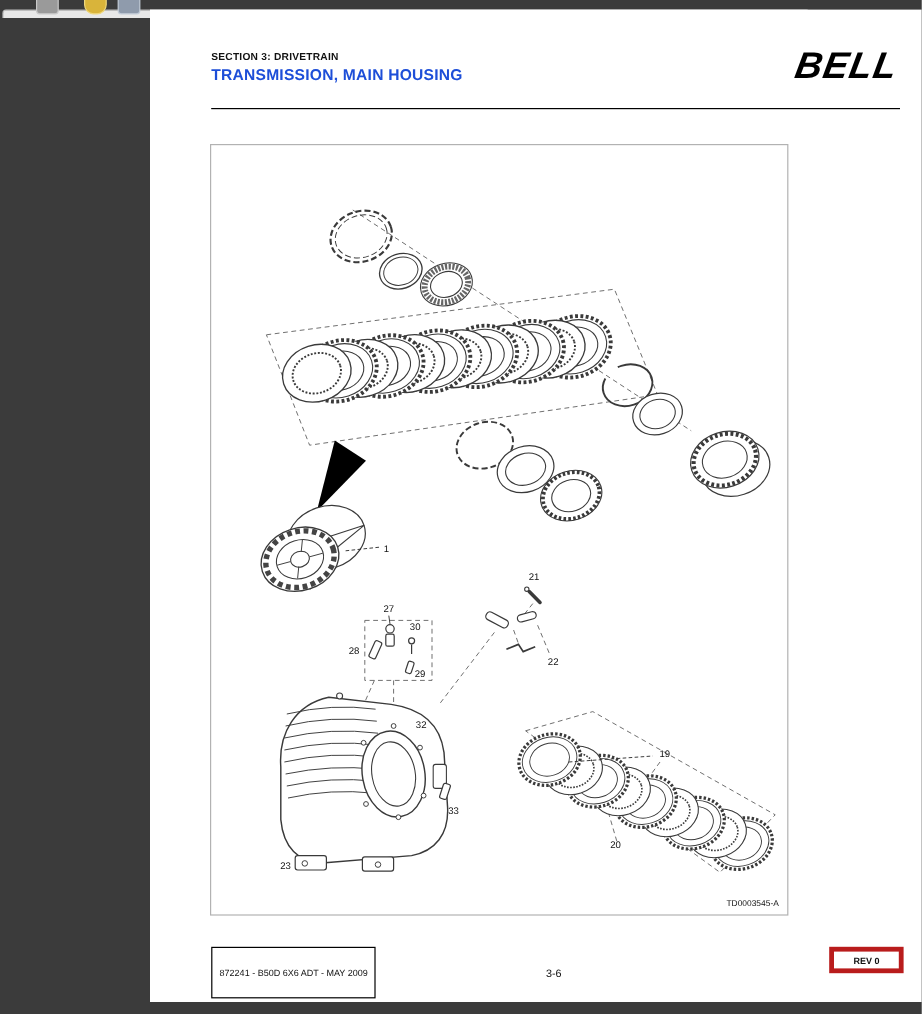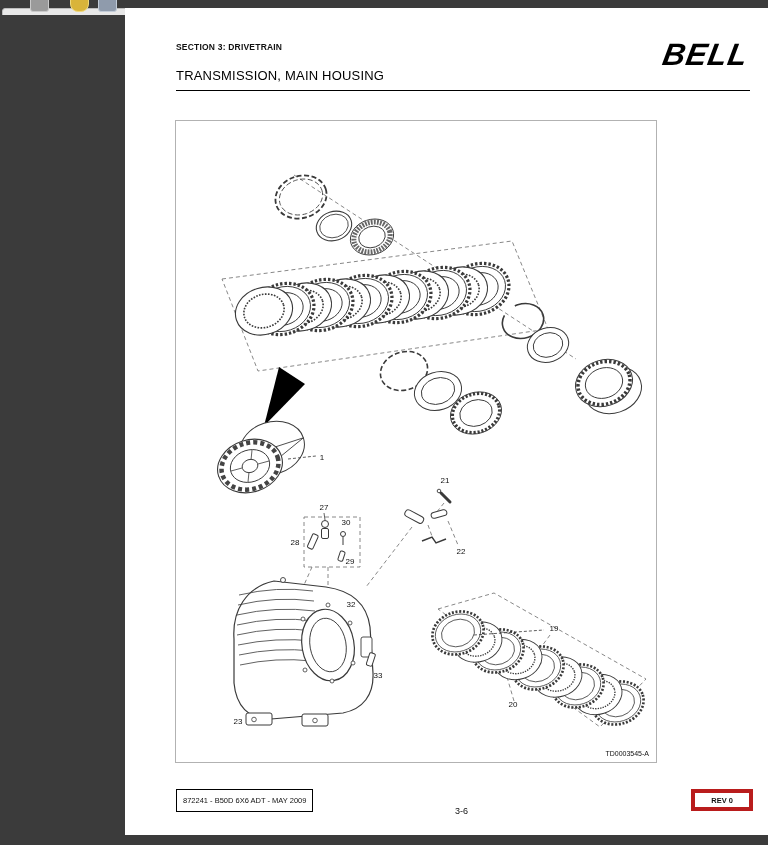--- a/index.html
+++ b/index.html
@@ -17,35 +17,35 @@
            background:#9a9a9a;border:1px solid #c9c9c9;box-sizing:border-box;}
   .tb-icon.page{background:#e8e8e8;border-color:#bdbdbd;}
   .tb-icon.yellow{background:#d9b43a;border-color:#efd87d;border-radius:6px 6px 8px 8px;}
   .tb-icon.blue{background:#8f9bac;border-color:#c2ccd8;}
 
   
   .page{position:absolute;left:125px;top:8px;width:673px;height:827px;background:#ffffff;}
 
   .header{position:absolute;left:51px;right:48px;top:34px;height:46px;}
   .section-label{font-size:8.5px;font-weight:bold;color:#111;letter-spacing:.2px;}
-  .page-title{font-size:13px;font-weight:normal;color:#000000;margin-top:16px;letter-spacing:.2px;}
+  .page-title{font-size:13px;font-weight:bold;color:#1d4ed8;margin-top:3px;letter-spacing:.2px;}
   .bell-logo{
     position:absolute;right:2px;top:-2px;
     font-size:31px;font-weight:bold;font-style:italic;color:#000;
     transform:skewX(-10deg);letter-spacing:1px;line-height:30px;
   }
   .rule{position:absolute;left:51px;right:48px;top:82px;border-top:1.6px solid #000;height:0;}
 
   .figure{position:absolute;left:50px;top:112px;width:480px;height:641px;
           border:1px solid #b2b2b2;box-sizing:content-box;background:#fff;}
   .figure svg{display:block;}
   .figure-code{position:absolute;right:7px;bottom:5px;font-size:7px;color:#111;}
 
   .doc-ref{position:absolute;left:51px;top:781px;border:1px solid #000;
-           font-size:7.5px;color:#111;padding:6px 6px;background:#fff;}
+           font-size:7.5px;color:#111;padding:16px 6px;background:#fff;}
   .rev-badge{position:absolute;right:45px;top:781px;border:4px solid #b91c1c;
            font-size:7.5px;font-weight:bold;color:#111;padding:2.5px 16px;background:#fff;}
   .page-num{position:absolute;left:0;right:0;top:798px;text-align:center;
            font-size:9px;color:#111;}
 
   svg text{font-family:"Liberation Sans", sans-serif;font-size:8px;fill:#111;}
 </style>
 </head>
 <body>
 

